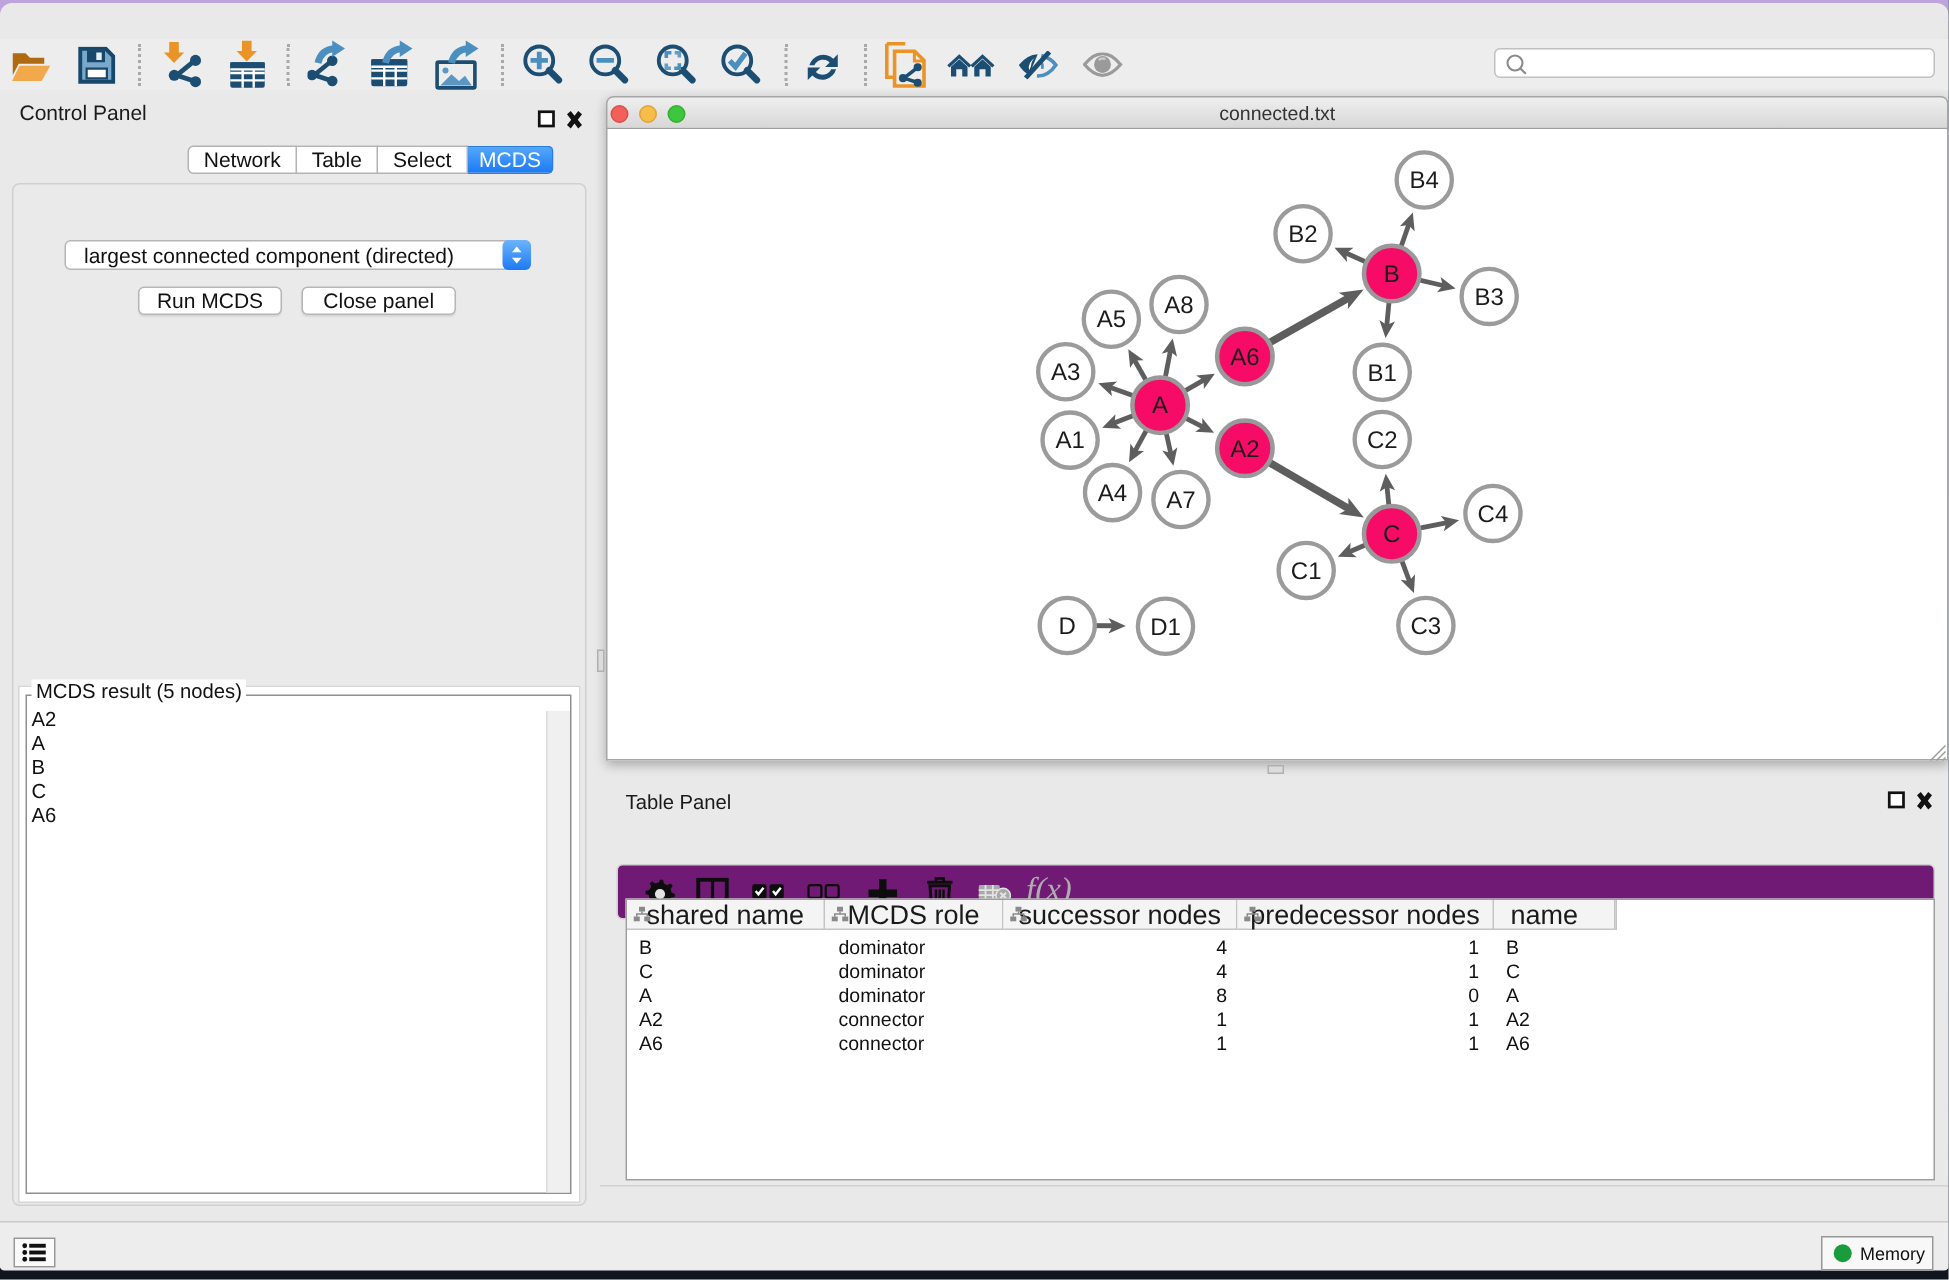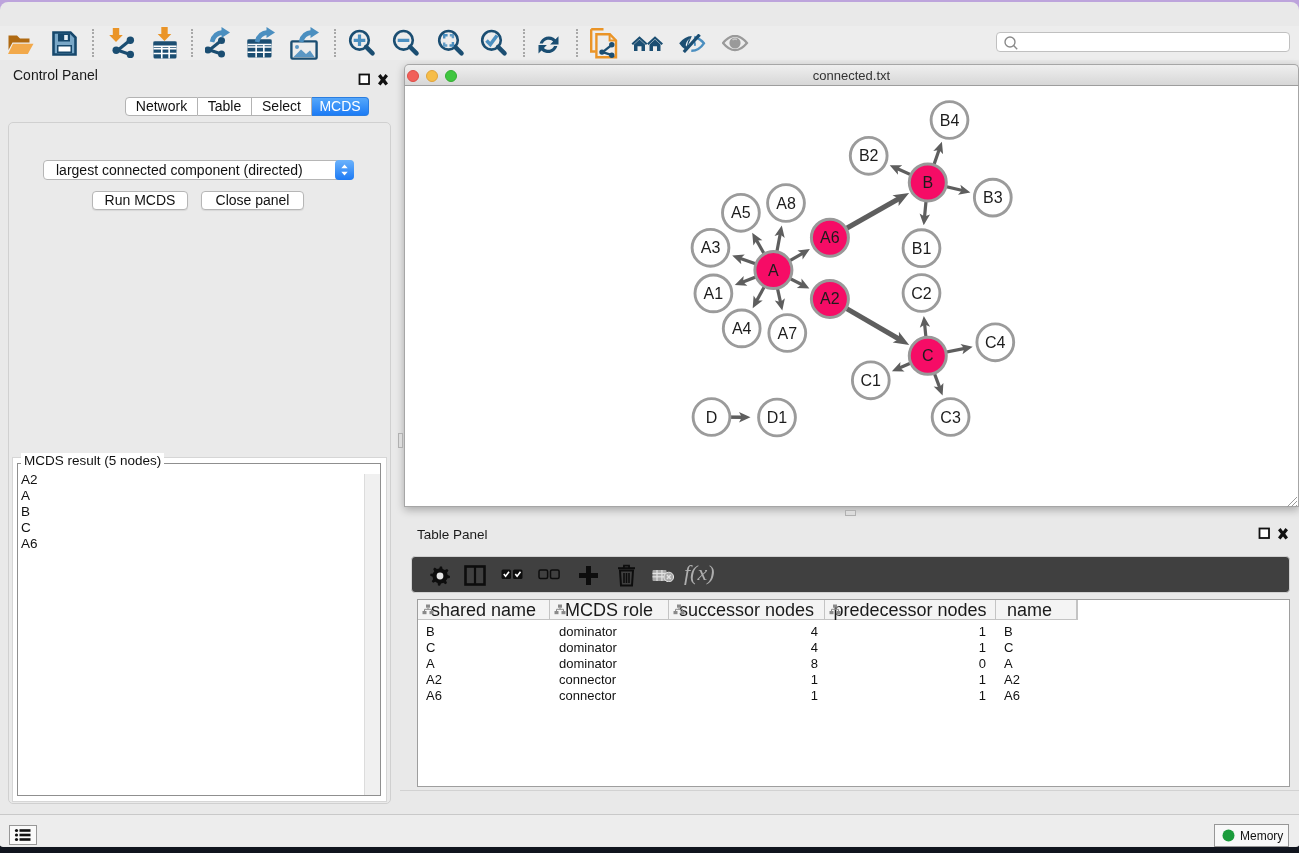--- a/index.html
+++ b/index.html
@@ -33,21 +33,21 @@
 #mcds-list { position:absolute; left:21px; top:470px; font-size:13.5px; color:#111; line-height:16px; }
 #mcds-scroll { position:absolute; left:364px; top:472px; width:16px; height:321px; background:#f0f0f0; border-left:1px solid #dcdcdc; }
 
 #netwin { position:absolute; left:404px; top:62px; width:895px; height:443px; box-shadow:0 3px 8px rgba(0,0,0,0.28); border-radius:5px 5px 0 0; }
 #net-titlebar { position:absolute; left:0; top:0; width:895px; height:22px; background:linear-gradient(#efefef,#d7d7d7); border:1px solid #a6a6a6; border-bottom:1px solid #9d9d9d; border-radius:5px 5px 0 0; }
 #net-title { position:absolute; top:0; width:100%; text-align:center; font-size:13px; line-height:22px; color:#333; }
 .ntl { position:absolute; top:5px; width:12px; height:12px; border-radius:50%; }
 #net-canvas { position:absolute; left:0; top:22px; width:895px; height:421px; background:#fff; border:1px solid #a6a6a6; border-top:none; }
 
 #tp-title { position:absolute; left:417px; top:525px; font-size:13.5px; color:#1a1a1a; }
-#tp-toolbar { position:absolute; left:411px; top:554px; width:879px; height:37px; background:#404040; border:1px solid #d0d0d0; border-radius:4px; }
+#tp-toolbar { position:absolute; left:411px; top:574px; width:879px; height:37px; background:#701a75; border:1px solid #d0d0d0; border-radius:4px; }
 #tp-table { position:absolute; left:417px; top:597px; width:873px; height:188px; background:#fff; border:1px solid #9e9e9e; }
 .th { position:absolute; top:0; height:20px; background:#f4f4f4; border-right:1px solid #c4c4c4; border-bottom:1px solid #c4c4c4; font-size:18px; color:#1a1a1a; text-align:center; line-height:20px; }
 .td { position:absolute; font-size:13px; color:#111; height:16px; line-height:16px; }
 
 #bt-tabs { position:absolute; left:672px; top:790px; width:357px; height:21px; }
 .bseg { position:absolute; top:0; height:21px; background:#fff; border:1px solid #b3b3b3; font-size:14px; text-align:center; line-height:19px; color:#111; }
 
 #statusbar { position:absolute; left:0; top:812px; width:1299px; height:32px; background:#ededed; border-top:1px solid #c9c9c9; }
 #list-btn { position:absolute; left:9px; top:10px; width:28px; height:20px; background:#fafafa; border:1px solid #979797; }
 #mem-btn { position:absolute; left:1214px; top:9px; width:75px; height:23px; background:#f8f8f8; border:1px solid #979797; font-size:12px; color:#111; }

